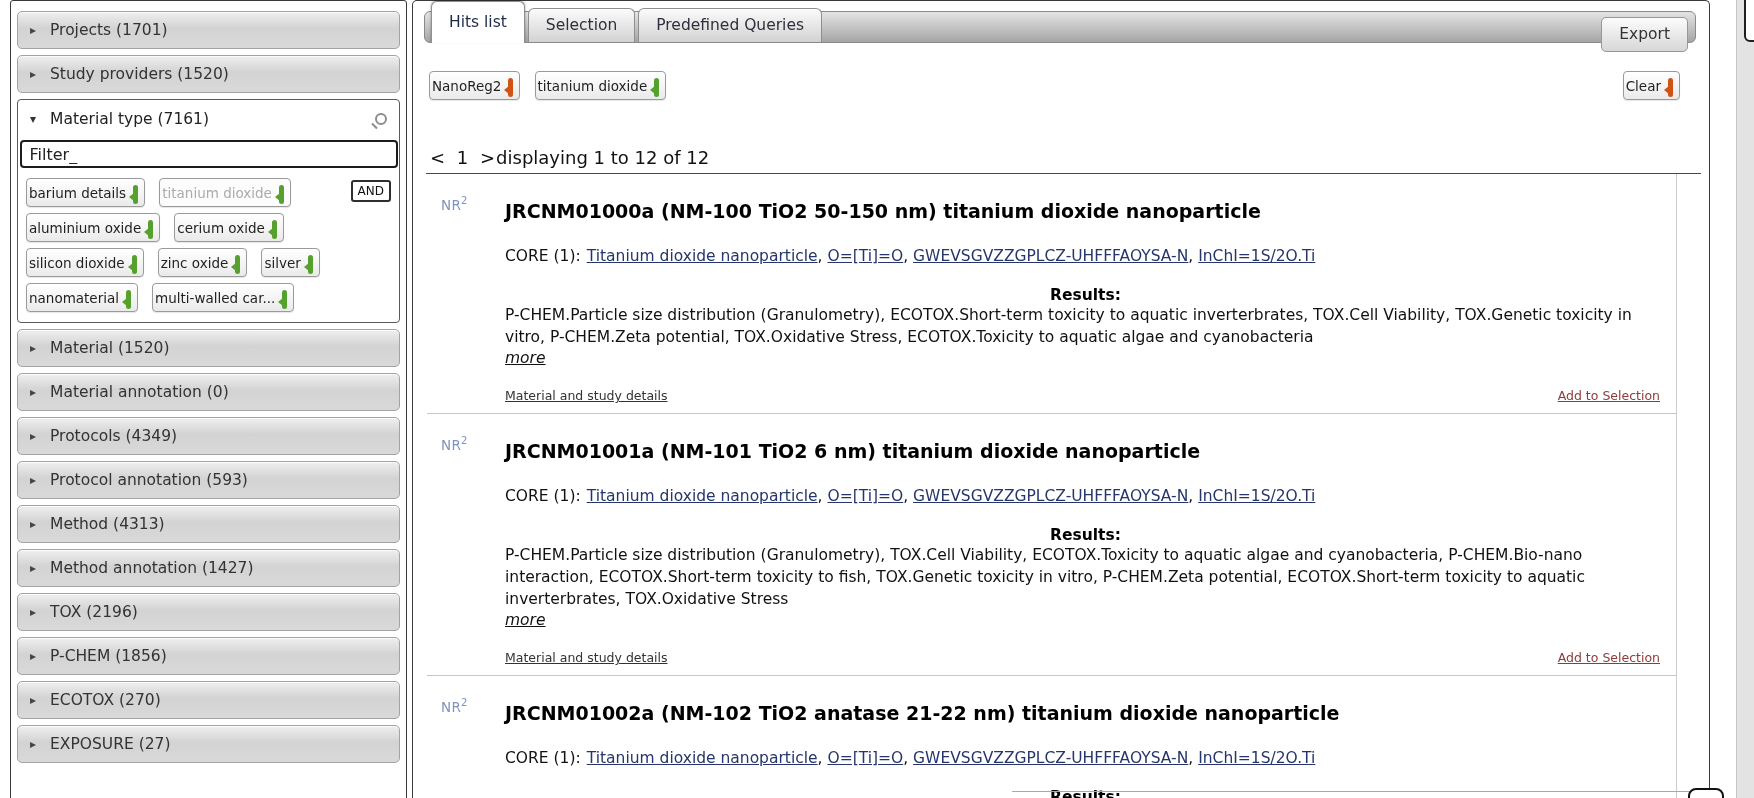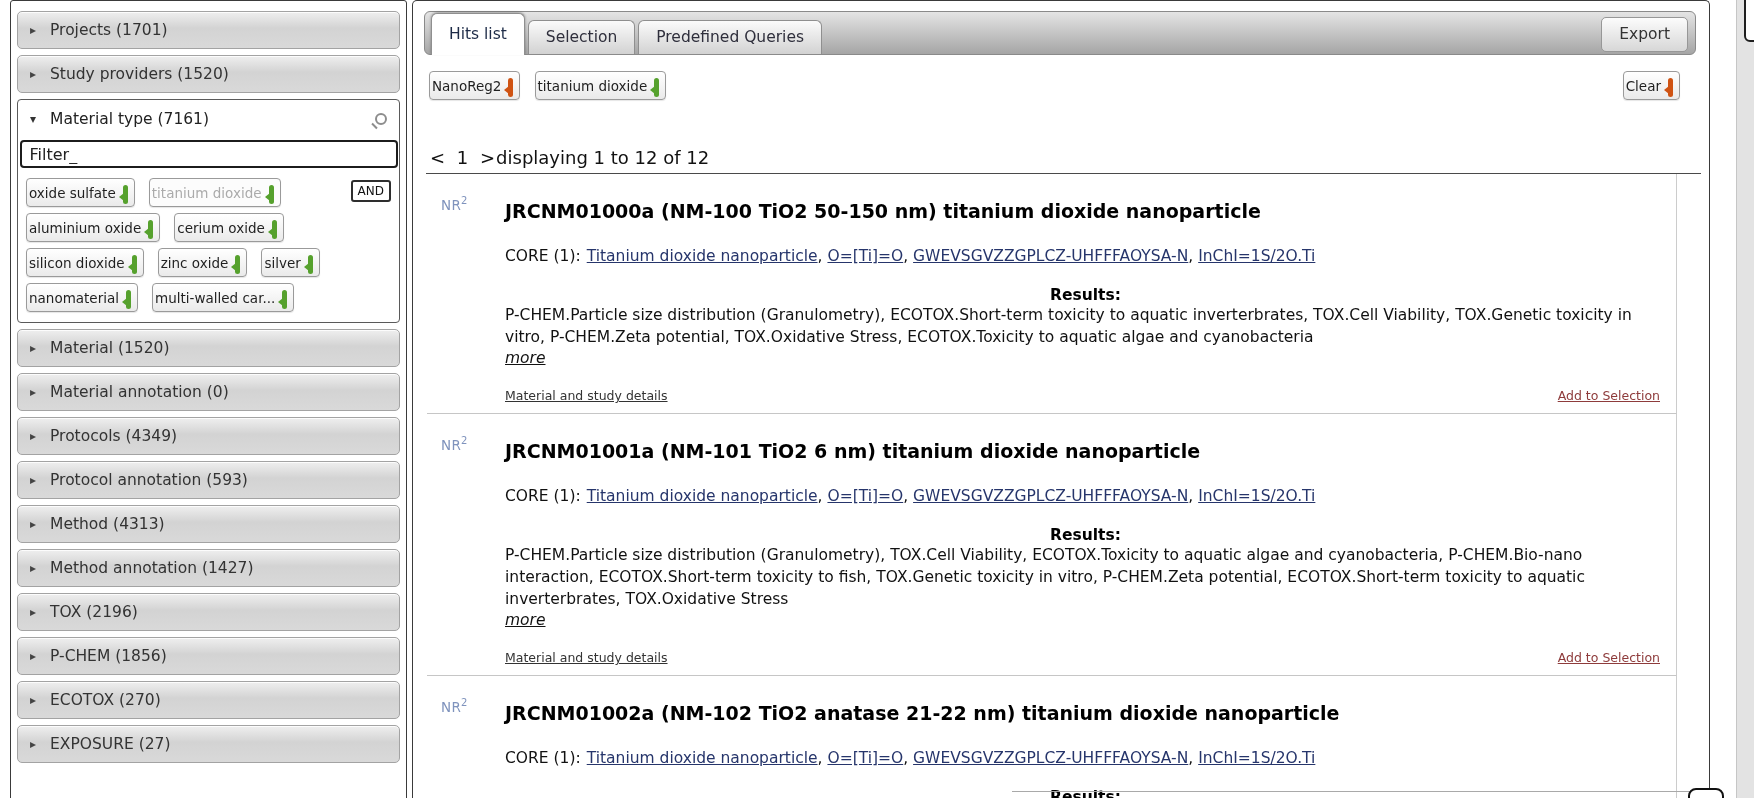--- a/index.html
+++ b/index.html
@@ -54,21 +54,21 @@
   .and-btn{
     position:absolute;right:2px;top:2px;padding:2px 5px;border:2px solid #2e2e2e;border-radius:3px;
     background:#fff;font-size:12px;color:#111;cursor:pointer;font-family:inherit;
   }
   
   .main-panel{
     position:absolute;left:412px;top:0;width:1298px;height:798px;
     border:1px solid #3a3a3a;border-bottom:none;border-radius:5px 5px 0 0;background:#fff;box-sizing:border-box;
   }
   .tabstrip{
-    position:absolute;left:11px;right:13px;top:10px;height:44px;
+    position:absolute;left:11px;right:13px;top:10px;height:32px;
     background:linear-gradient(#e4e4e4,#a5a5a5);border:1px solid #8a8a8a;border-radius:6px;
     display:flex;align-items:flex-end;padding:0 6px;box-sizing:border-box;
   }
   .tab{
     margin-right:3px;padding:0 17px;height:33px;line-height:33px;font-size:15.5px;color:#2f2f3c;
     background:linear-gradient(#fbfbfb,#d2d2d2);border:1px solid #8f8f8f;border-bottom:none;
     border-radius:6px 6px 0 0;cursor:pointer;white-space:nowrap;
   }
   .tab.active{
     background:#fff;height:41px;line-height:41px;margin-bottom:-1px;color:#1d2b47;position:relative;z-index:2;
@@ -130,21 +130,21 @@
   <div class="mt-block">
     <div class="mt-header">
       <span class="caret">▾</span>
       <span>Material type (7161)</span>
       <span class="search-icon"></span>
     </div>
     <input class="filter-input" value="Filter_" style="">
     <div class="chips-area">
       <div class="chip-row">
         <span class="chip">
-          <span>oxide sulfate</span>
+          <span>barium details</span>
           <span class="marker green"></span>
         </span>
         <span class="chip muted">
           <span>titanium dioxide</span>
           <span class="marker green"></span>
         </span>
         <button class="and-btn">AND</button>
       </div>
       <div class="chip-row">
         <span class="chip">

